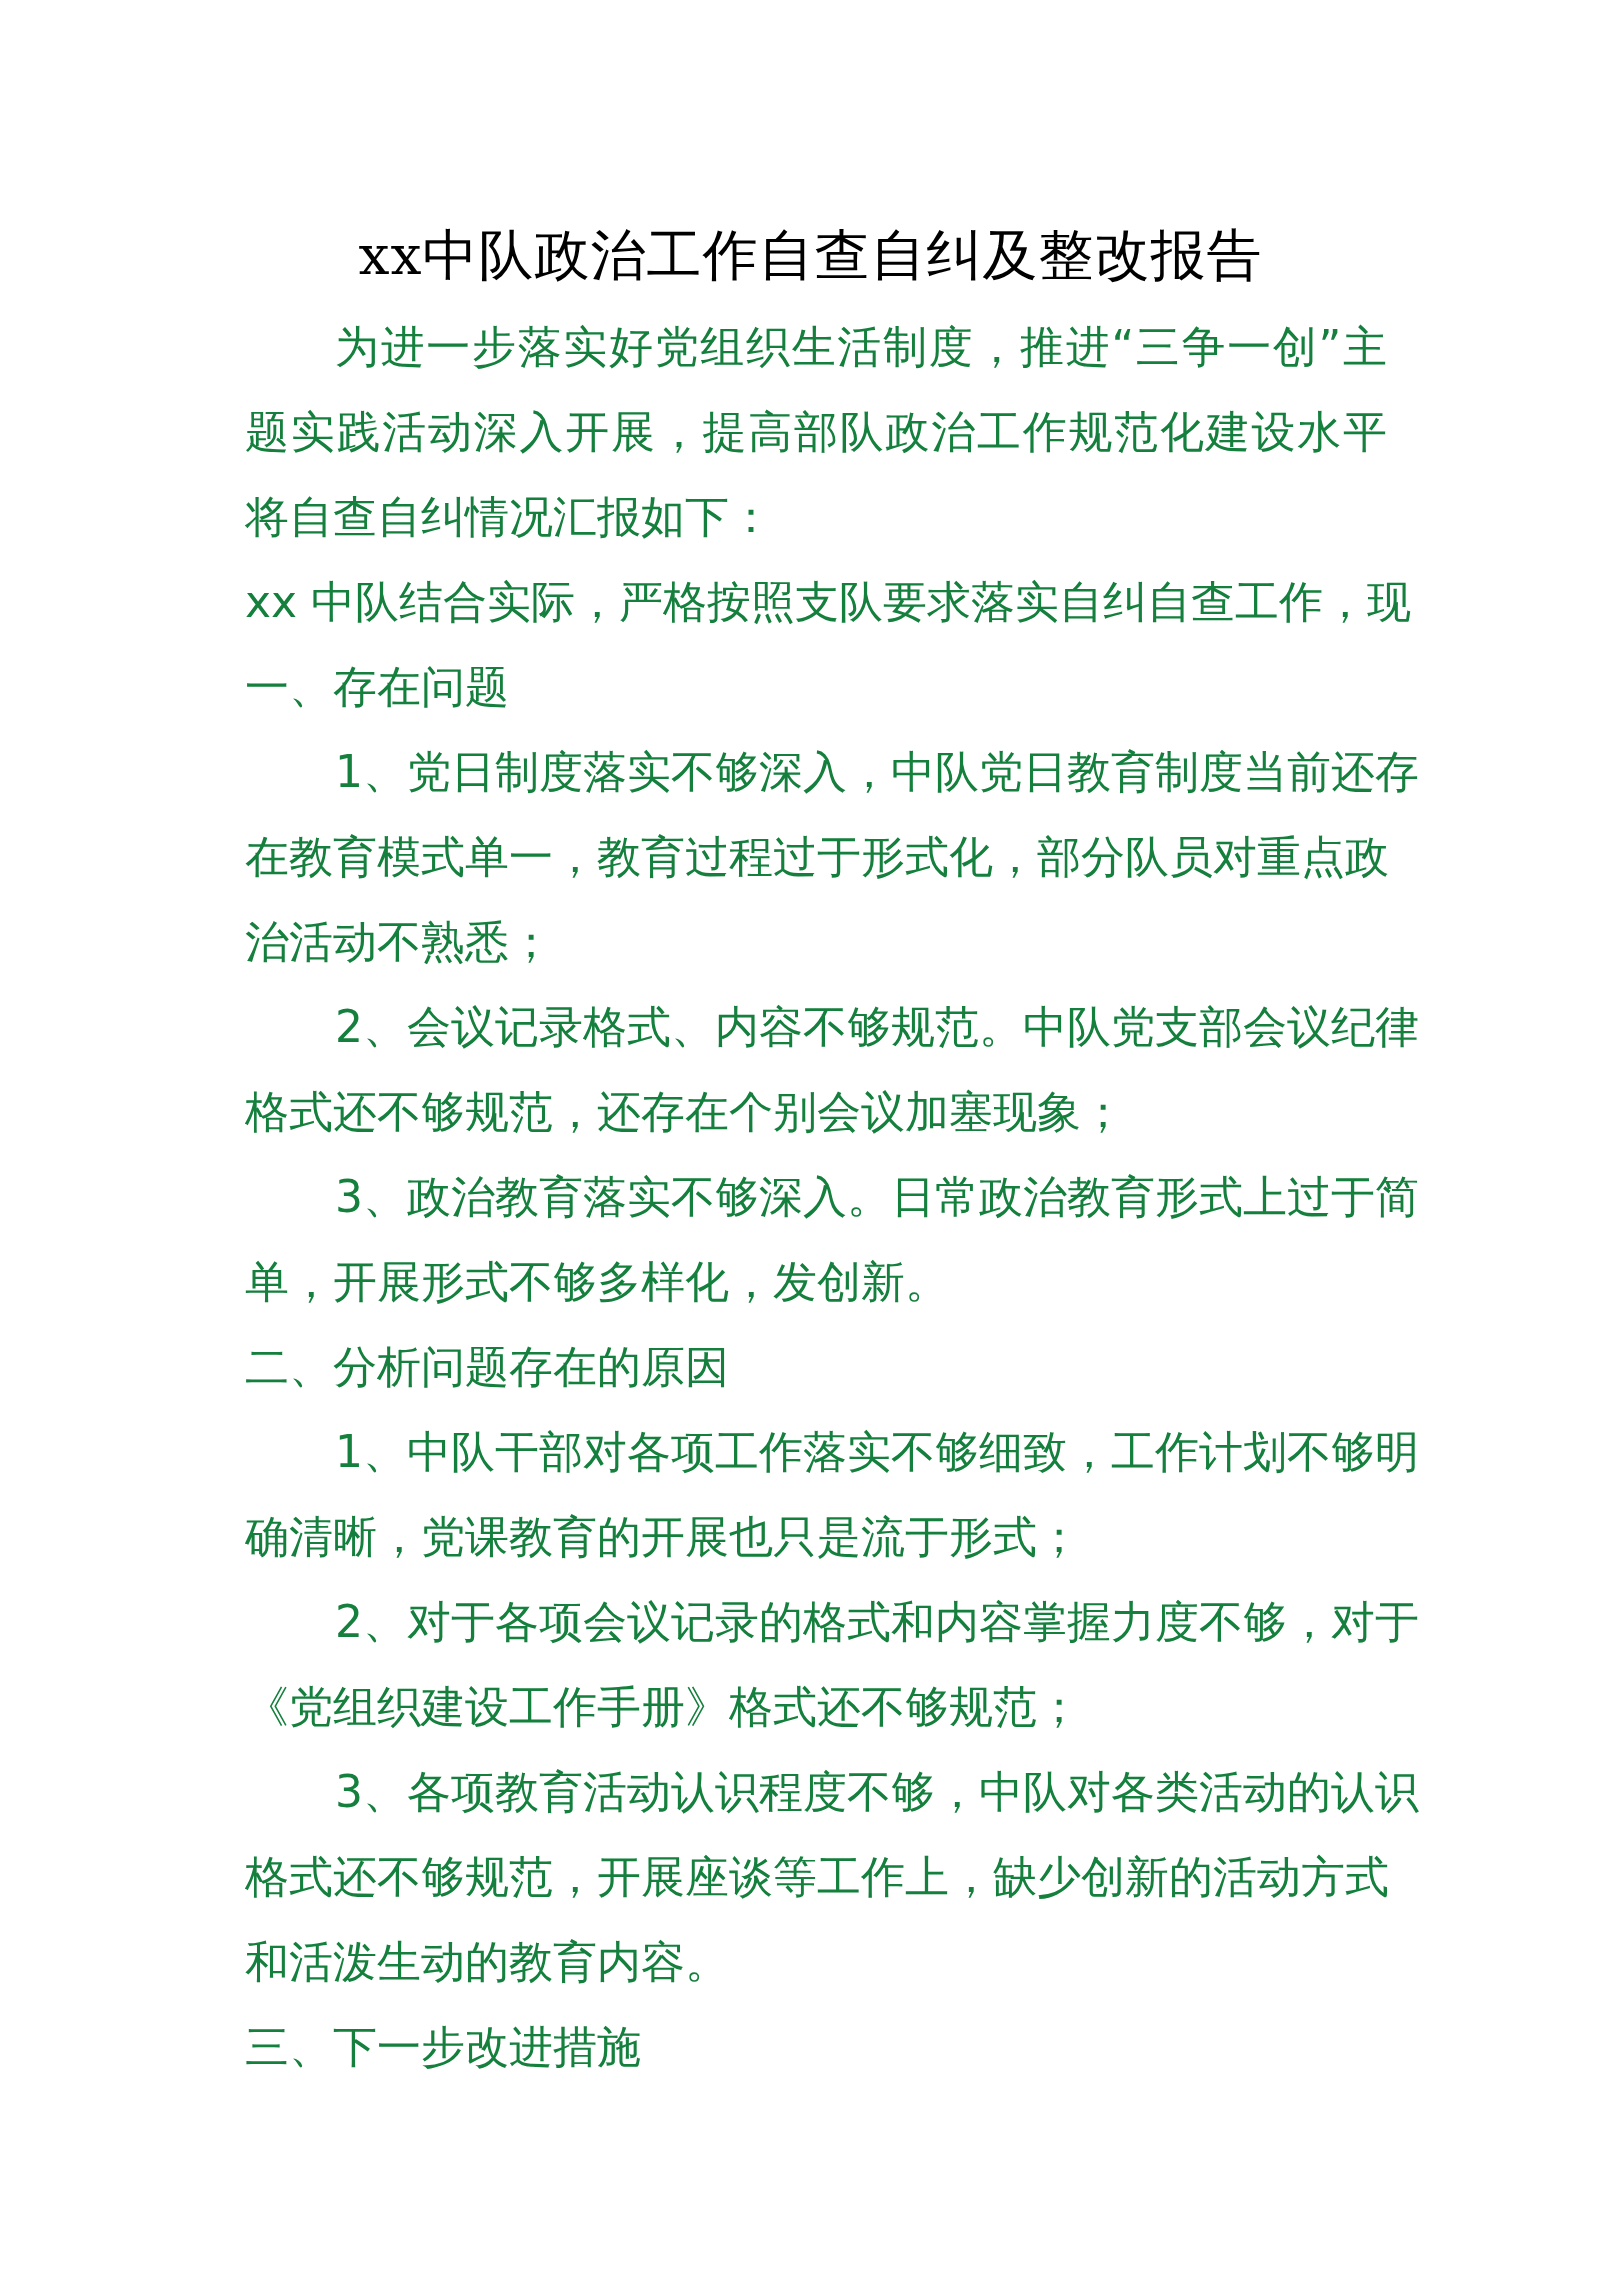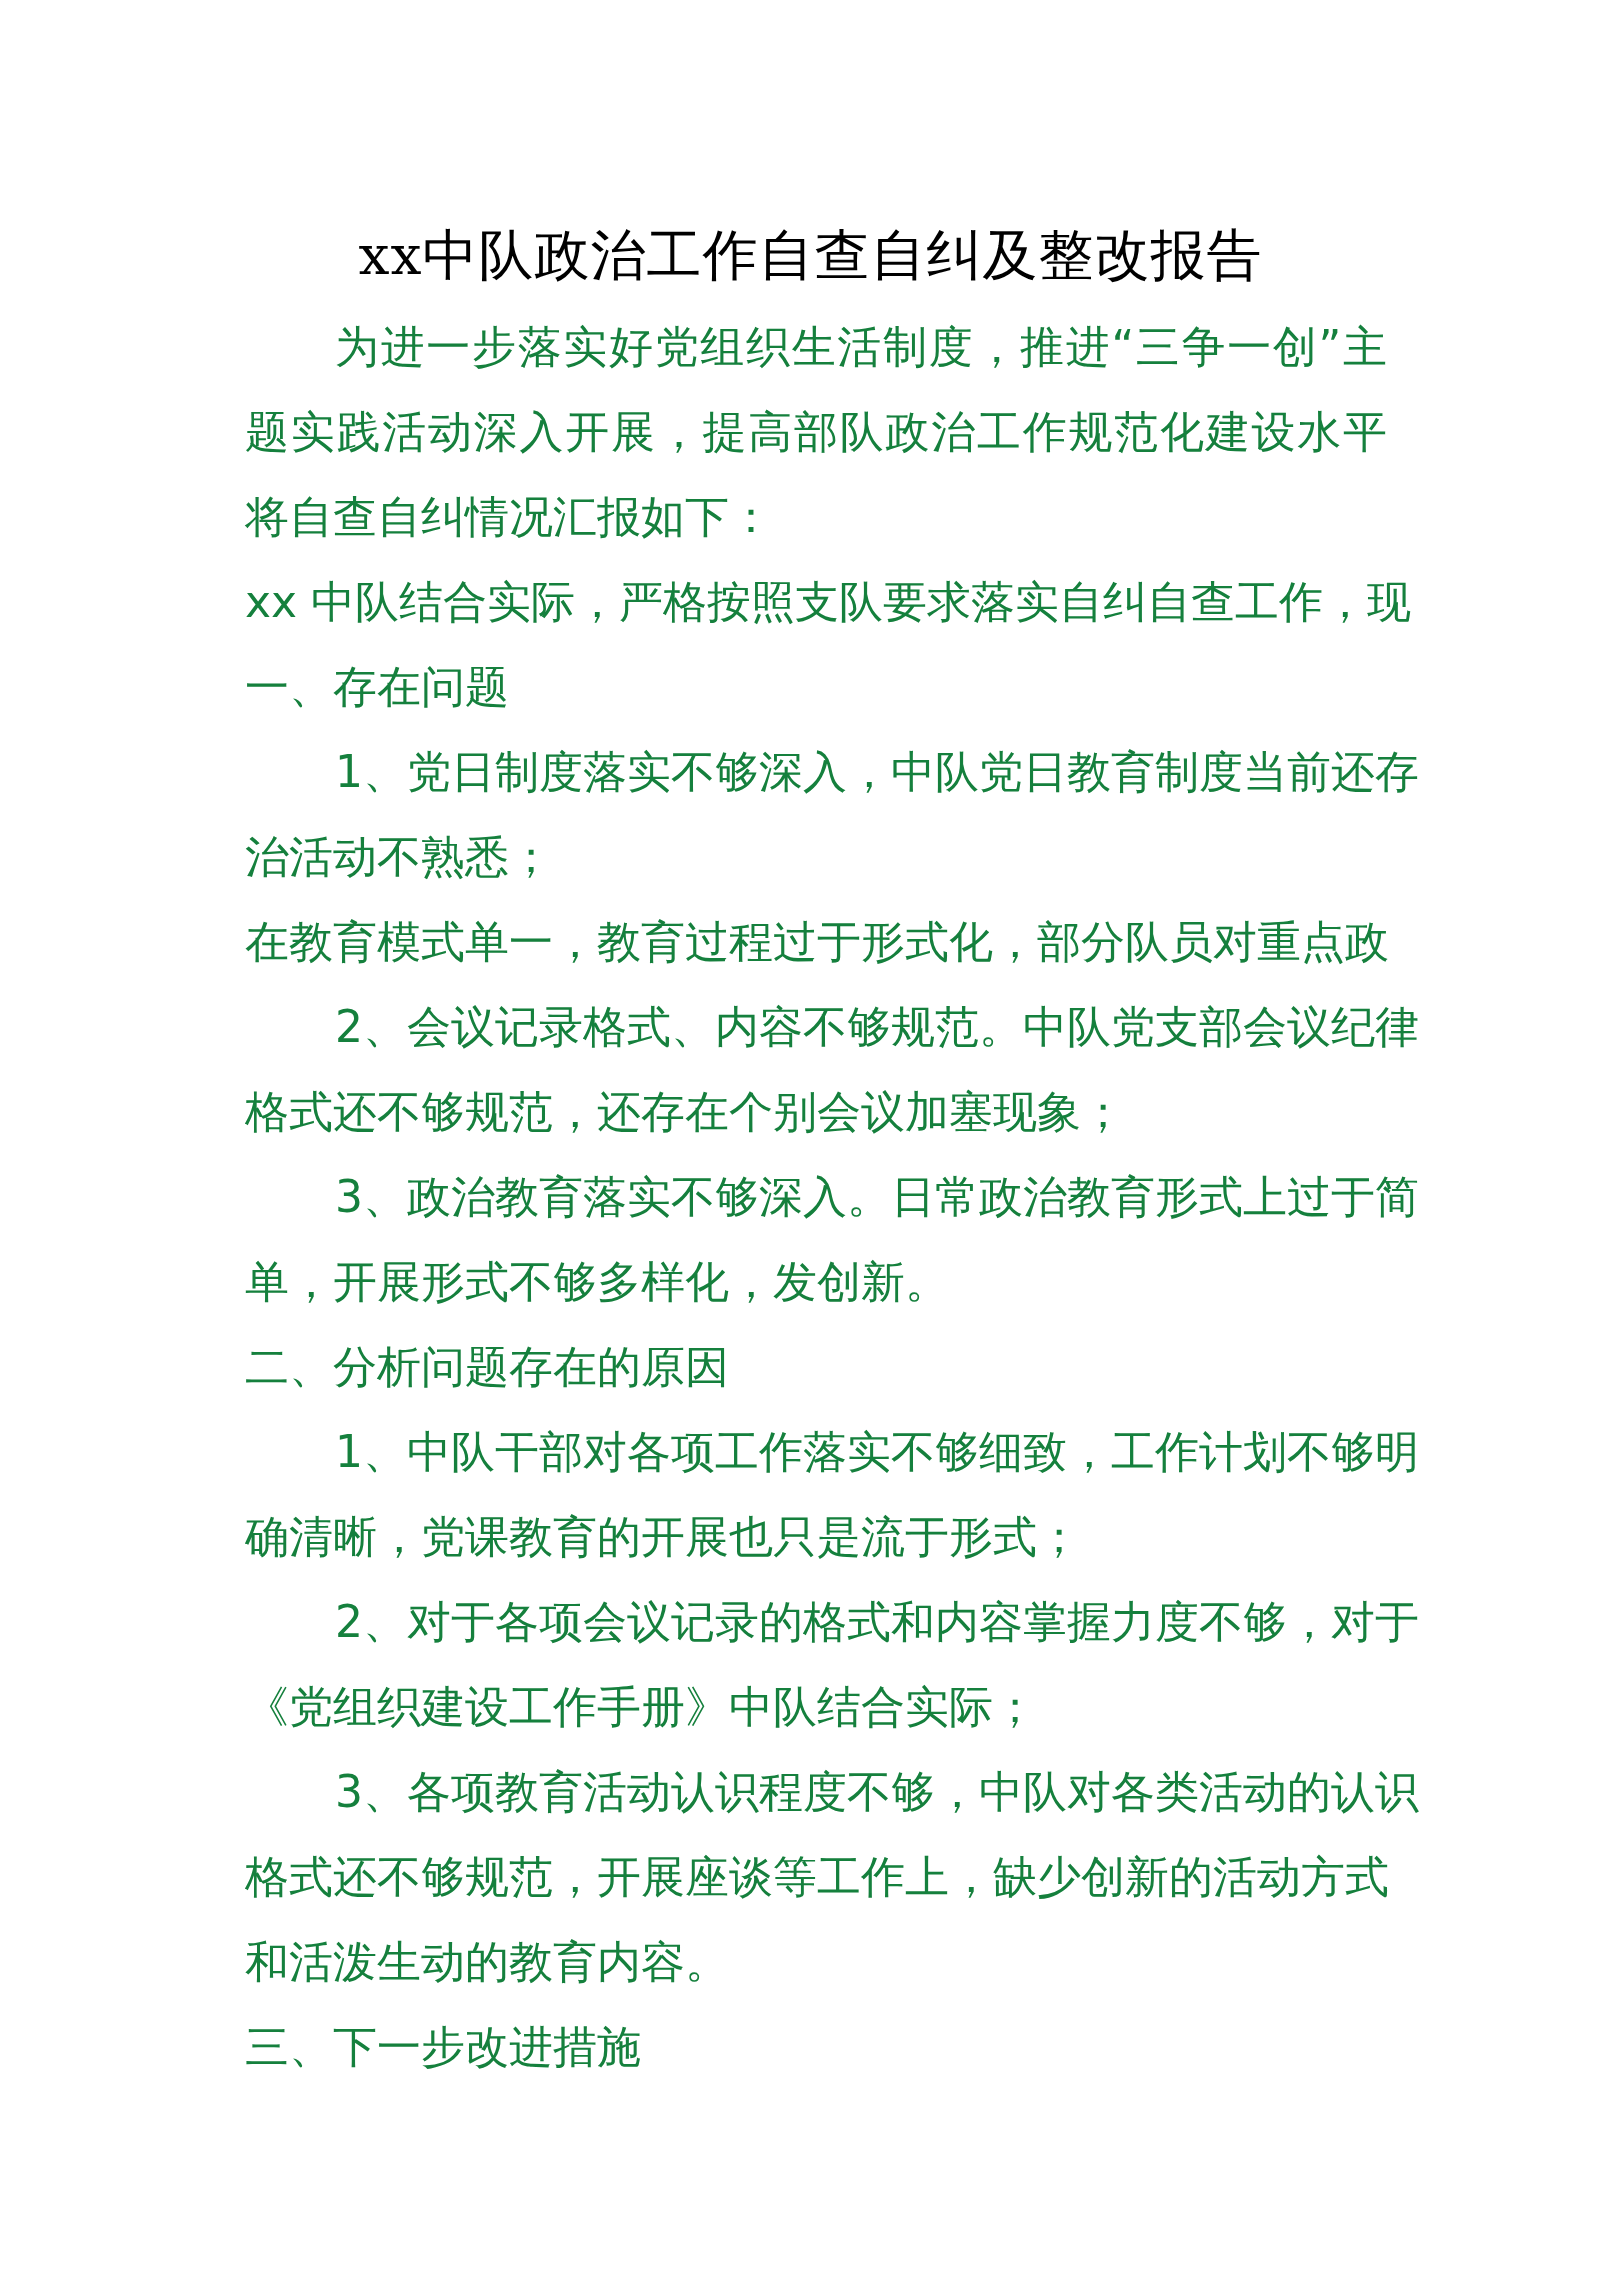--- a/index.html
+++ b/index.html
@@ -35,42 +35,42 @@
       <span class="line indent">为进一步落实好党组织生活制度，推进“三争一创”主</span>
       <span class="line">题实践活动深入开展，提高部队政治工作规范化建设水平</span>
       <span class="line last">将自查自纠情况汇报如下：</span>
       <span class="line">xx 中队结合实际，严格按照支队要求落实自纠自查工作，现</span>
     </div>
 
     <div>
       <span class="line last">一、存在问题</span>
       <div>
         <span class="line indent">1、党日制度落实不够深入，中队党日教育制度当前还存</span>
+        <span class="line">在教育模式单一，教育过程过于形式化，部分队员对重点政</span>
         <span class="line last">治活动不熟悉；</span>
-        <span class="line">在教育模式单一，教育过程过于形式化，部分队员对重点政</span>
       </div>
       <div>
         <span class="line indent">2、会议记录格式、内容不够规范。中队党支部会议纪律</span>
         <span class="line last">格式还不够规范，还存在个别会议加塞现象；</span>
       </div>
       <div>
         <span class="line indent">3、政治教育落实不够深入。日常政治教育形式上过于简</span>
         <span class="line last">单，开展形式不够多样化，发创新。</span>
       </div>
     </div>
 
     <div>
       <span class="line last">二、分析问题存在的原因</span>
       <div>
         <span class="line indent">1、中队干部对各项工作落实不够细致，工作计划不够明</span>
         <span class="line last">确清晰，党课教育的开展也只是流于形式；</span>
       </div>
       <div>
         <span class="line indent">2、对于各项会议记录的格式和内容掌握力度不够，对于</span>
-        <span class="line last">《党组织建设工作手册》中队结合实际；</span>
+        <span class="line last">《党组织建设工作手册》格式还不够规范；</span>
       </div>
       <div>
         <span class="line indent">3、各项教育活动认识程度不够，中队对各类活动的认识</span>
         <span class="line">格式还不够规范，开展座谈等工作上，缺少创新的活动方式</span>
         <span class="line last">和活泼生动的教育内容。</span>
       </div>
     </div>
 
     <div>
       <span class="line last">三、下一步改进措施</span>

